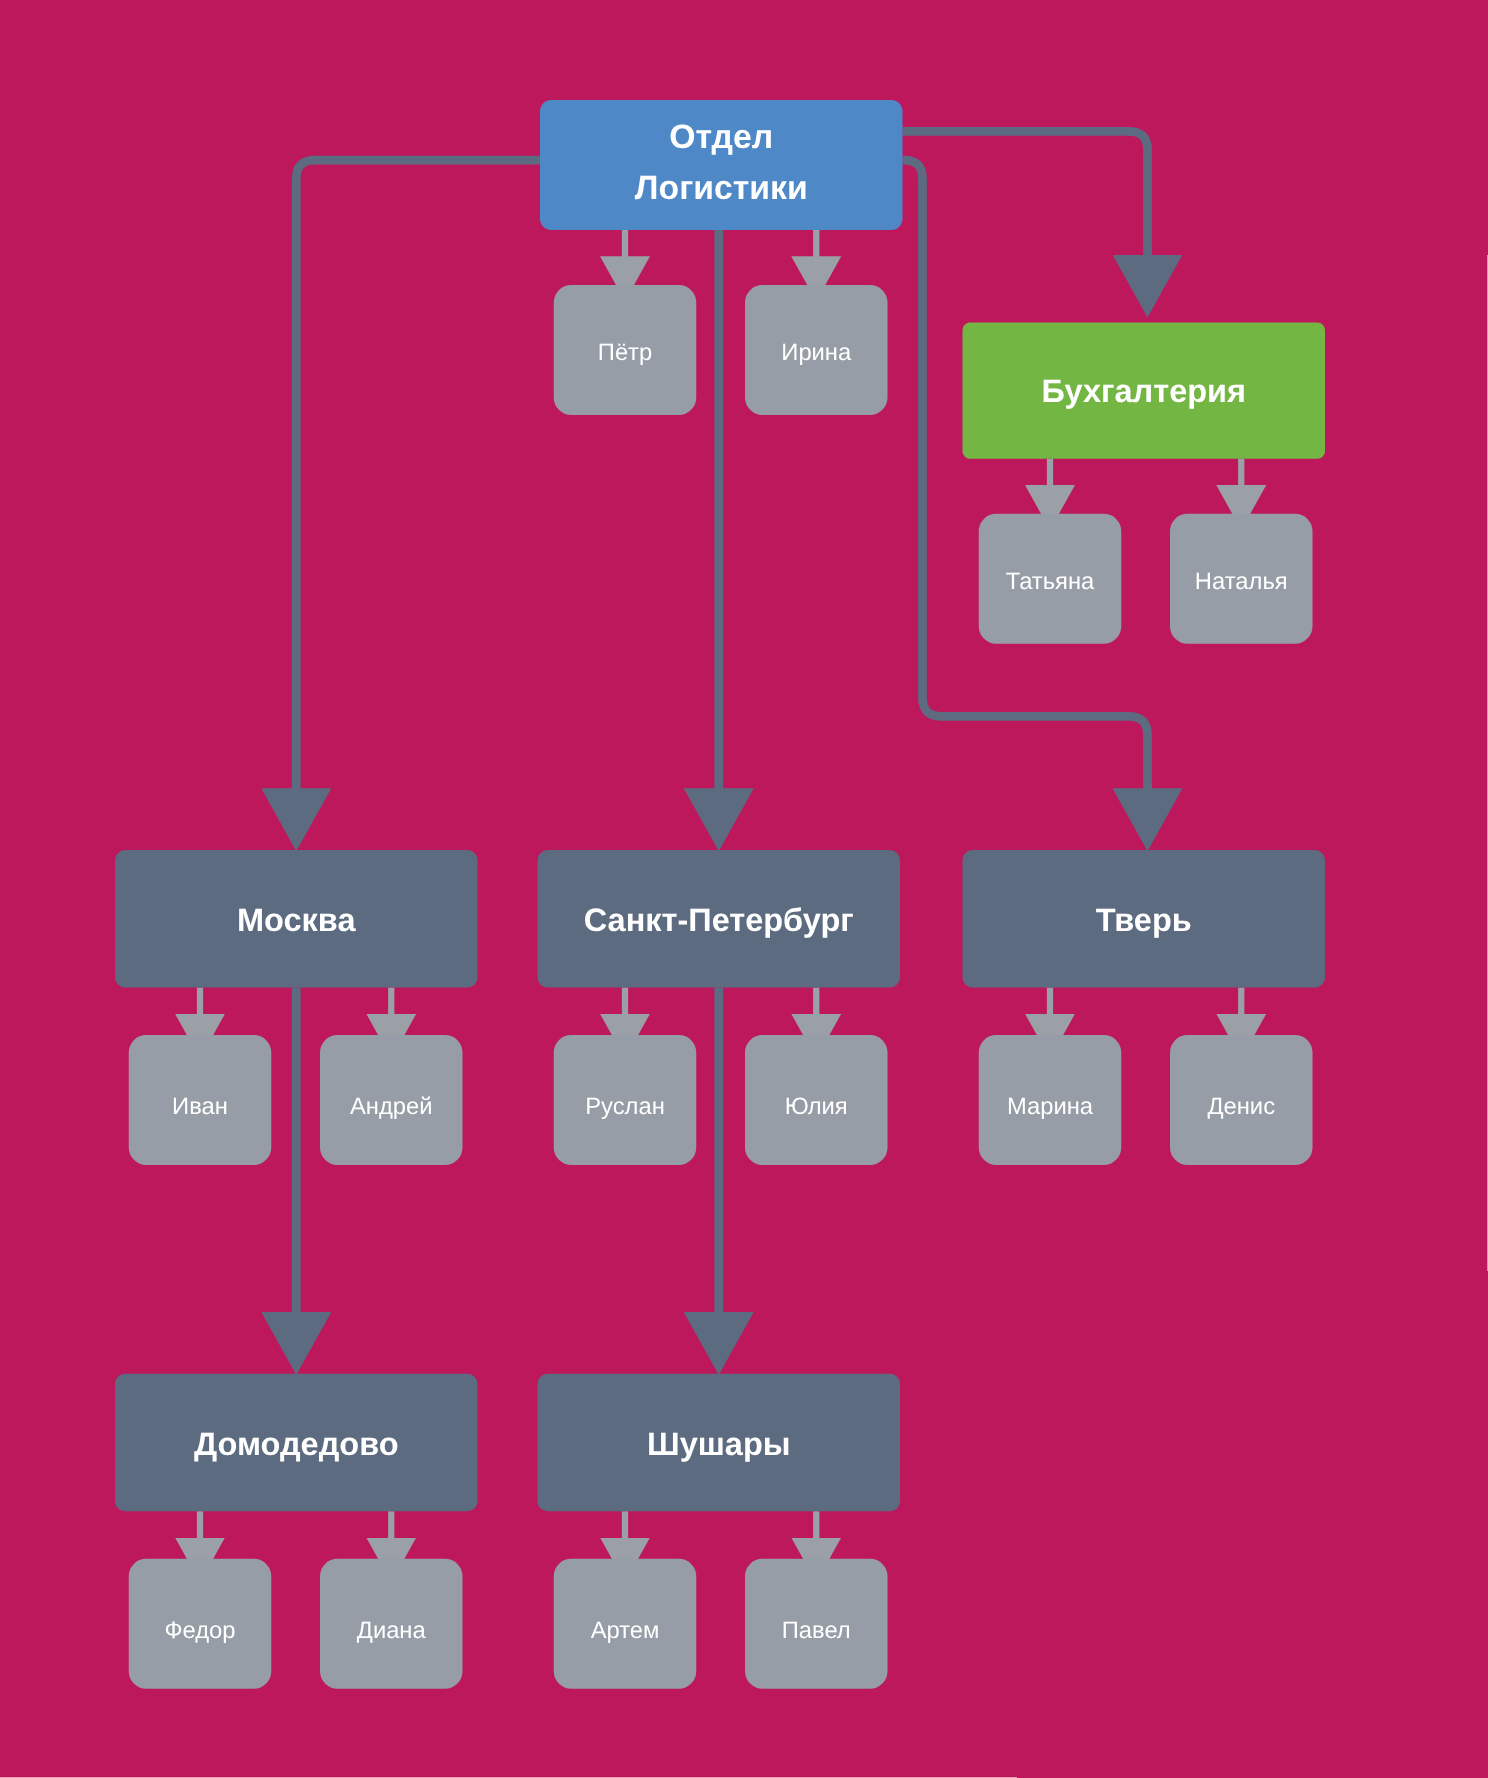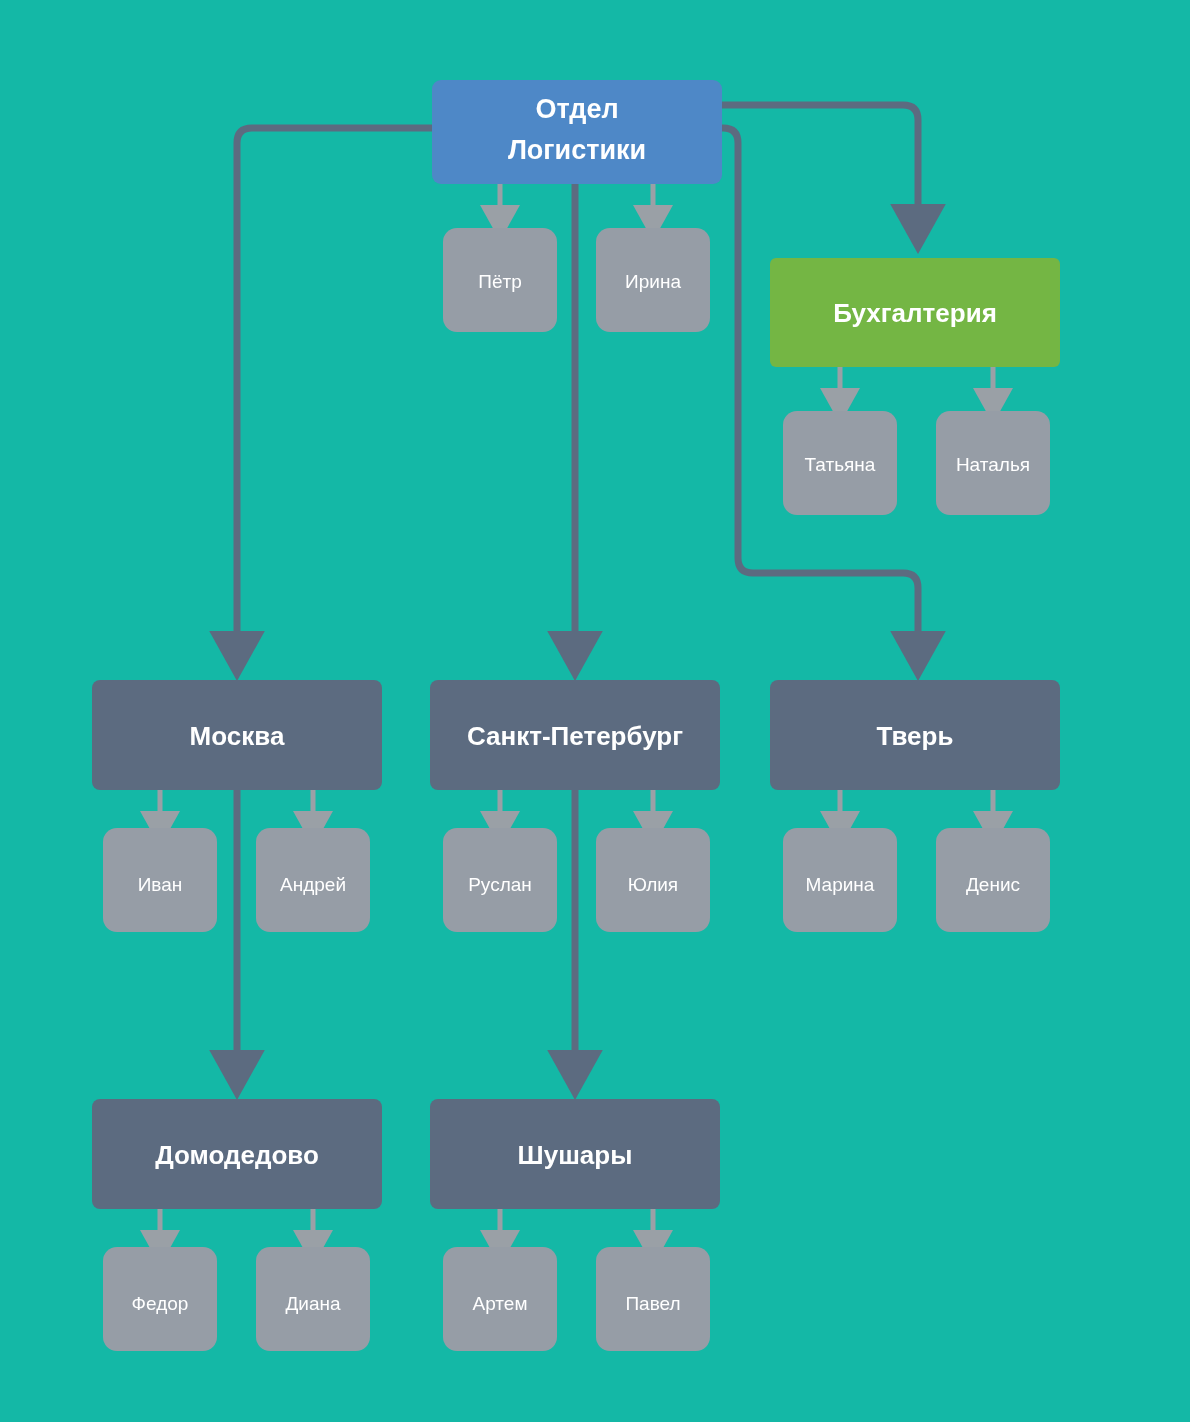--- a/index.html
+++ b/index.html
@@ -11,21 +11,21 @@
   body {
     width: 1190px;
     height: 1422px;
     font-family: "Liberation Sans", "DejaVu Sans", sans-serif;
     overflow: hidden;
   }
   #chart-root {
     position: relative;
     width: 1190px;
     height: 1422px;
-    background: #14b8a6;
+    background: #be185d;
   }
   svg.diagram {
     position: absolute;
     top: 0;
     left: 0;
     width: 1190px;
     height: 1422px;
     display: block;
   }
   .node-rect { stroke: none; }

